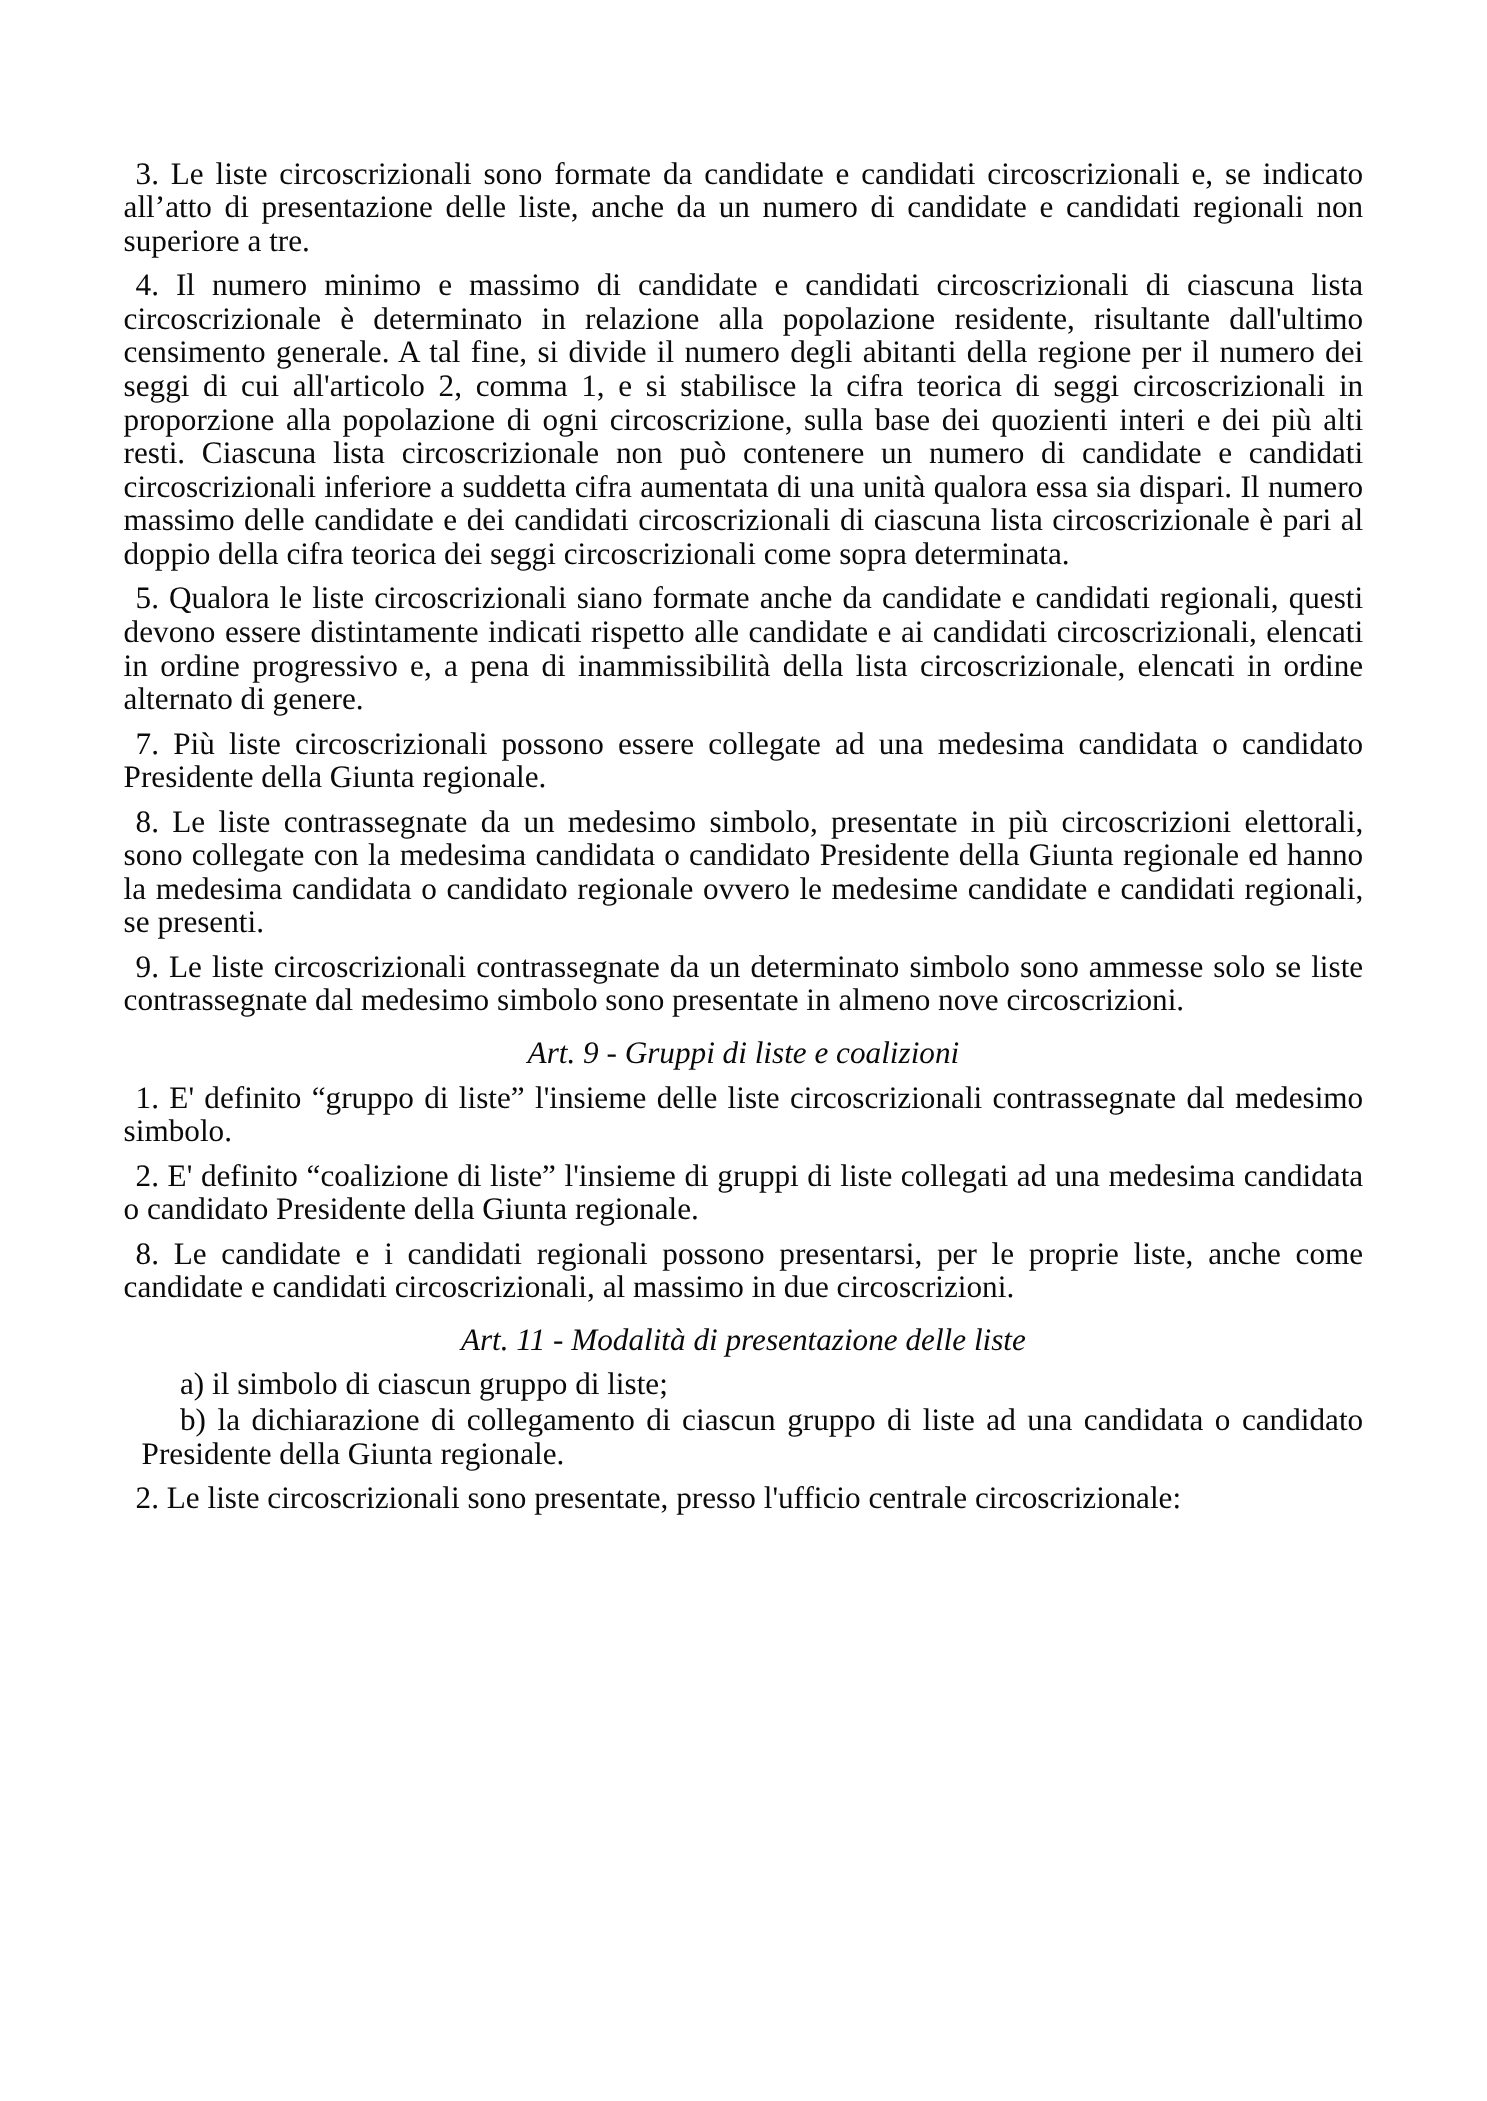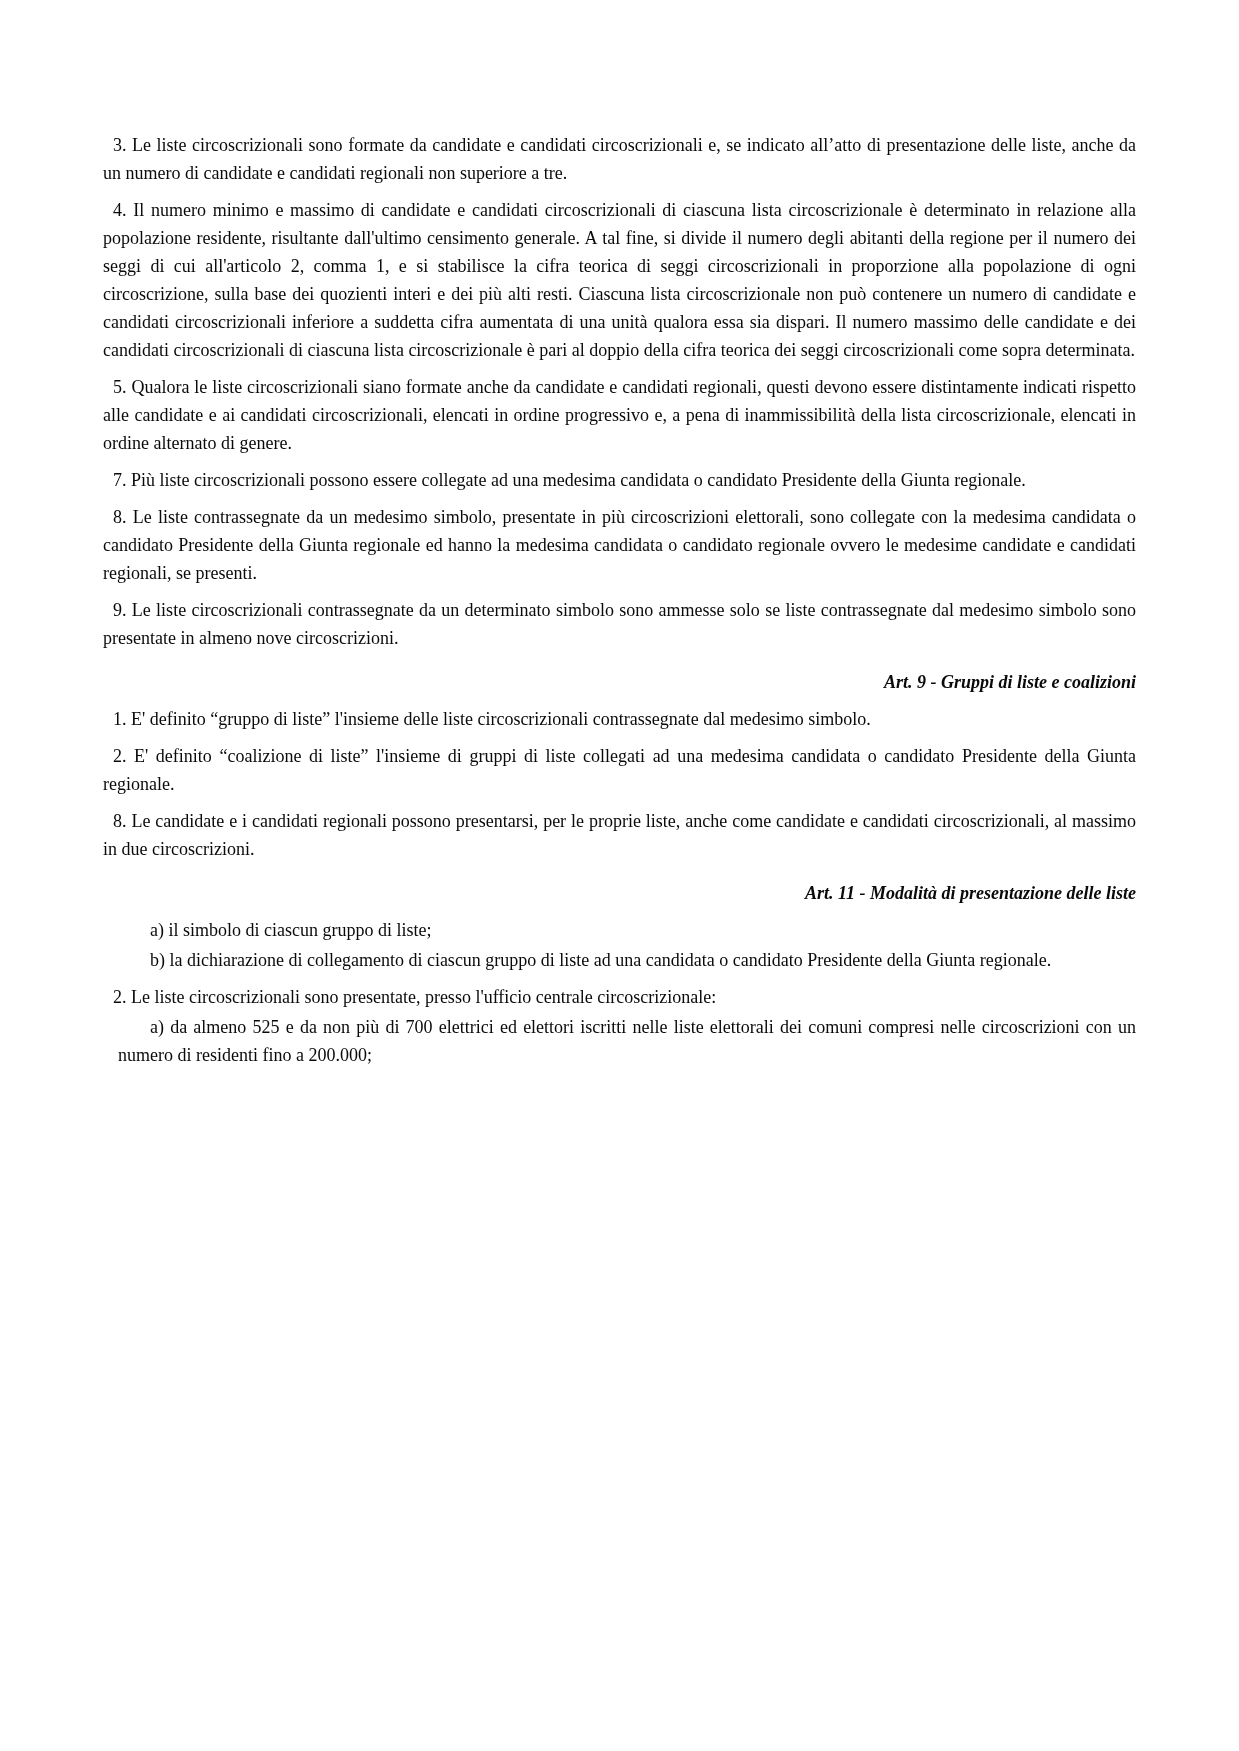--- a/index.html
+++ b/index.html
@@ -9,45 +9,44 @@
   }
   .page {
     position: relative;
     width: 1239px;
     height: 1751px;
     margin: 0 auto;
     background: #ffffff;
     box-sizing: border-box;
     padding: 131px 103px 40px 103px;
     font-family: "Liberation Serif", "DejaVu Serif", serif;
-    font-size: 18px;
+    font-size: 26px;
     line-height: 28px;
     color: #0a0a0a;
     overflow: hidden;
   }
   .para {
     margin: 9px 0 0 0;
     text-align: justify;
     text-indent: 10px;
   }
   .para.first {
     margin-top: 0;
   }
   .sub {
     margin: 2px 0 0 0;
     text-align: justify;
     padding-left: 15px;
     text-indent: 32px;
   }
   .heading {
     margin: 16px 0 9px 0;
-    text-align: right;
+    text-align: center;
     font-style: italic;
     text-indent: 0;
-    font-weight: bold;
   }
 </style>
 </head>
 <body>
 
 <div class="page">
   <p class="para first">3. Le liste circoscrizionali sono formate da candidate e candidati circoscrizionali e, se indicato all’atto di presentazione delle liste, anche da un numero di candidate e candidati regionali non superiore a tre.</p>
   <p class="para">4. Il numero minimo e massimo di candidate e candidati circoscrizionali di ciascuna lista circoscrizionale è determinato in relazione alla popolazione residente, risultante dall'ultimo censimento generale. A tal fine, si divide il numero degli abitanti della regione per il numero dei seggi di cui all'articolo 2, comma 1, e si stabilisce la cifra teorica di seggi circoscrizionali in proporzione alla popolazione di ogni circoscrizione, sulla base dei quozienti interi e dei più alti resti. Ciascuna lista circoscrizionale non può contenere un numero di candidate e candidati circoscrizionali inferiore a suddetta cifra aumentata di una unità qualora essa sia dispari. Il numero massimo delle candidate e dei candidati circoscrizionali di ciascuna lista circoscrizionale è pari al doppio della cifra teorica dei seggi circoscrizionali come sopra determinata.</p>
   <p class="para">5. Qualora le liste circoscrizionali siano formate anche da candidate e candidati regionali, questi devono essere distintamente indicati rispetto alle candidate e ai candidati circoscrizionali, elencati in ordine progressivo e, a pena di inammissibilità della lista circoscrizionale, elencati in ordine alternato di genere.</p>
   <p class="para">7. Più liste circoscrizionali possono essere collegate ad una medesima candidata o candidato Presidente della Giunta regionale.</p>
@@ -57,14 +56,13 @@
   <p class="heading">Art. 9 - Gruppi di liste e coalizioni</p>
   <p class="para">1. E' definito “gruppo di liste” l'insieme delle liste circoscrizionali contrassegnate dal medesimo simbolo.</p>
   <p class="para">2. E' definito “coalizione di liste” l'insieme di gruppi di liste collegati ad una medesima candidata o candidato Presidente della Giunta regionale.</p>
 
   <p class="para">8. Le candidate e i candidati regionali possono presentarsi, per le proprie liste, anche come candidate e candidati circoscrizionali, al massimo in due circoscrizioni.</p>
 
   <p class="heading">Art. 11 - Modalità di presentazione delle liste</p>
   <p class="sub">a) il simbolo di ciascun gruppo di liste;</p>
   <p class="sub">b) la dichiarazione di collegamento di ciascun gruppo di liste ad una candidata o candidato Presidente della Giunta regionale.</p>
   <p class="para">2. Le liste circoscrizionali sono presentate, presso l'ufficio centrale circoscrizionale:</p>
-  <p class="sub">a) da almeno 525 e da non più di 700 elettrici ed elettori iscritti nelle liste elettorali dei comuni compresi nelle circoscrizioni con un numero di residenti fino a 200.000;</p>
 </div>
 
 </body></html>

